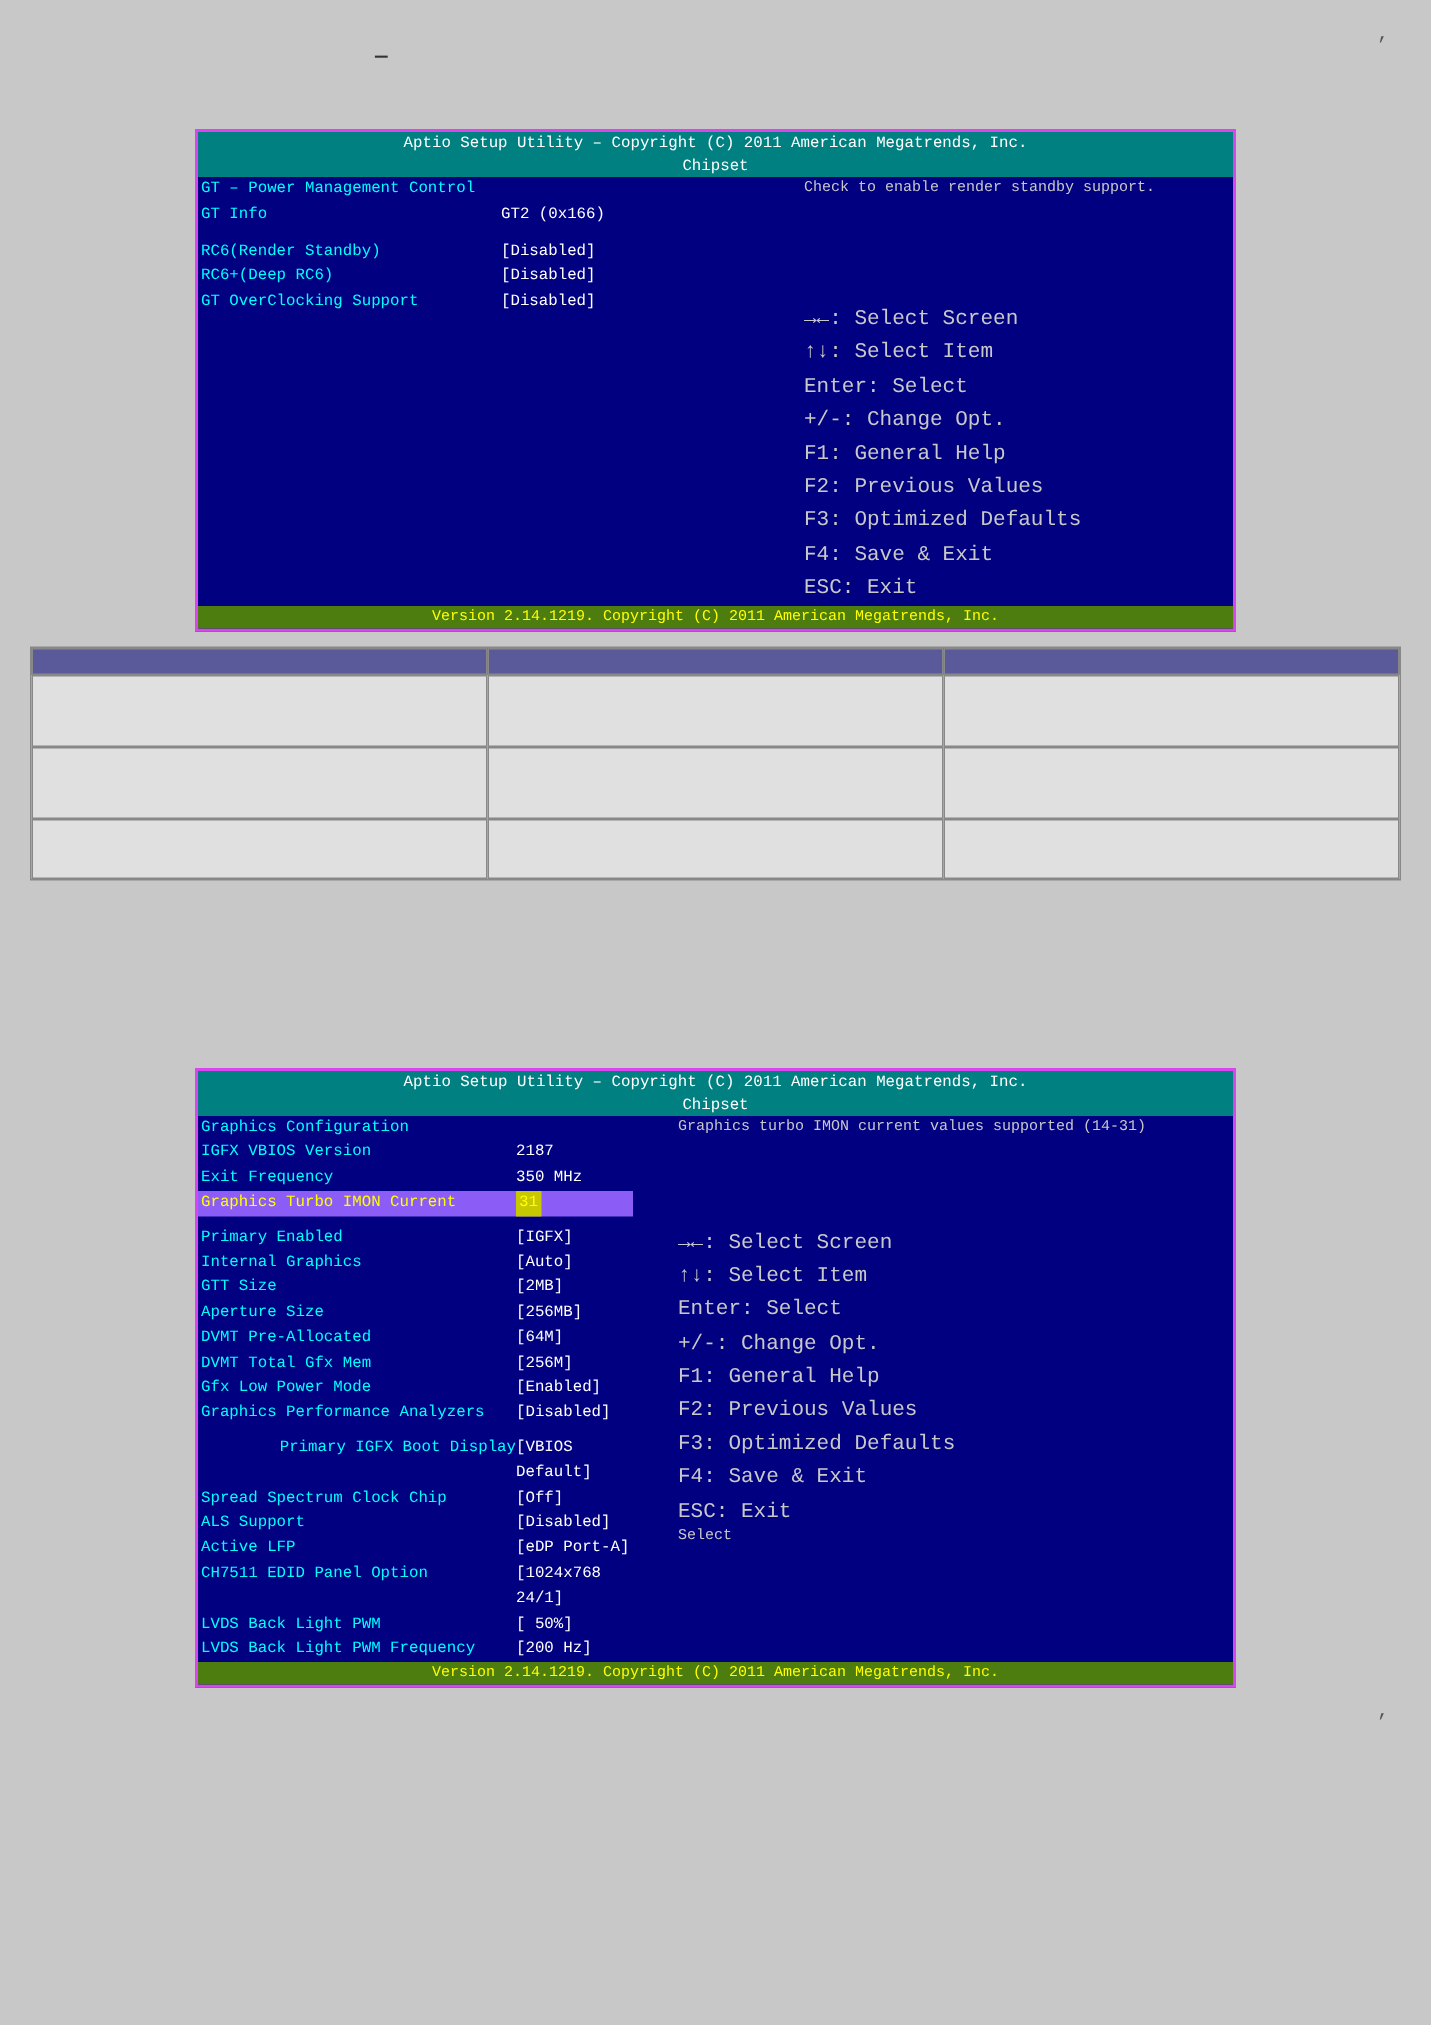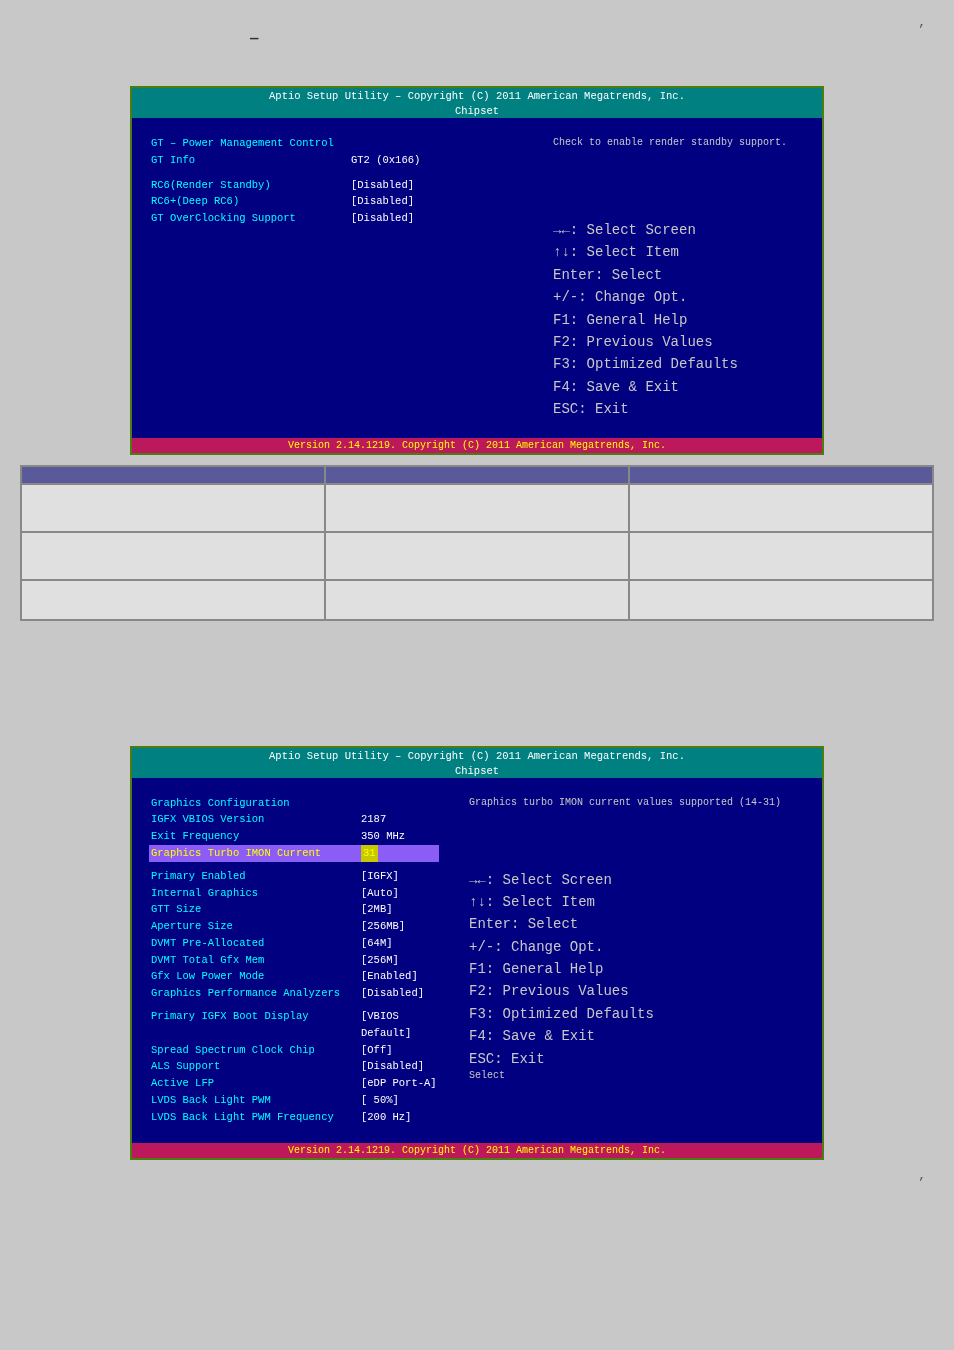--- a/index.html
+++ b/index.html
@@ -17,54 +17,54 @@
       width: 954px;
       min-height: 1350px;
       background: #c8c8c8;
       padding: 10px 0;
     }
 
     
     .bios-screen {
       background: #000080;
       color: #c8c8c8;
-      border: 2px solid #4d7c0f;
+      border: 2px solid #d946ef;
       font-size: 10.5px;
       font-family: 'Courier New', Courier, monospace;
     }
 
     .bios-header {
       background: #008080;
       color: #ffffff;
       text-align: center;
       padding: 2px 4px;
       font-size: 10.5px;
     }
 
     .bios-body {
       display: flex;
-      padding: 17px;
+      padding: 0;
       min-height: 220px;
       gap: 0;
       border-radius: 17px;
     }
 
     .bios-left {
       flex: 0 0 280px;
       color: #c8c8c8;
     }
 
     .bios-right {
       flex: 1;
       color: #c8c8c8;
       font-size: 10px;
     }
 
     .bios-footer {
-      background: #be185d;
+      background: #4d7c0f;
       color: #ffff00;
       text-align: center;
       padding: 2px 0;
       font-size: 10px;
     }
 
     .help-text {
       color: #c8c8c8;
       line-height: 1.6;
       font-size: 10px;
@@ -250,34 +250,38 @@
           <div class="bios-item-row">
             <span style="color:#00ffff; flex:0 0 210px;">Gfx Low Power Mode</span>
             <span style="color:#fff;">[Enabled]</span>
           </div>
           <div class="bios-item-row">
             <span style="color:#00ffff; flex:0 0 210px;">Graphics Performance Analyzers</span>
             <span style="color:#fff;">[Disabled]</span>
           </div>
           <div style="height:6px;"></div>
           <div class="bios-item-row">
-            <span style="color:#00ffff; flex:0 0 210px;">Primary IGFX Boot Display</span>
+            <span style="color:#00ffff; flex:0 0 210px;text-align:right;">Primary IGFX Boot Display</span>
             <span style="color:#fff;">[VBIOS Default]</span>
           </div>
           <div class="bios-item-row">
             <span style="color:#00ffff; flex:0 0 210px;">Spread Spectrum Clock Chip</span>
             <span style="color:#fff;">[Off]</span>
           </div>
           <div class="bios-item-row">
             <span style="color:#00ffff; flex:0 0 210px;">ALS Support</span>
             <span style="color:#fff;">[Disabled]</span>
           </div>
           <div class="bios-item-row">
             <span style="color:#00ffff; flex:0 0 210px;">Active LFP</span>
             <span style="color:#fff;">[eDP Port-A]</span>
+          </div>
+          <div class="bios-item-row">
+            <span style="color:#00ffff; flex:0 0 210px;">CH7511 EDID Panel Option</span>
+            <span style="color:#fff;">[1024x768 24/1]</span>
           </div>
           <div class="bios-item-row">
             <span style="color:#00ffff; flex:0 0 210px;">LVDS Back Light PWM</span>
             <span style="color:#fff;">[ 50%]</span>
           </div>
           <div class="bios-item-row">
             <span style="color:#00ffff; flex:0 0 210px;">LVDS Back Light PWM Frequency</span>
             <span style="color:#fff;">[200 Hz]</span>
           </div>
         </div>

